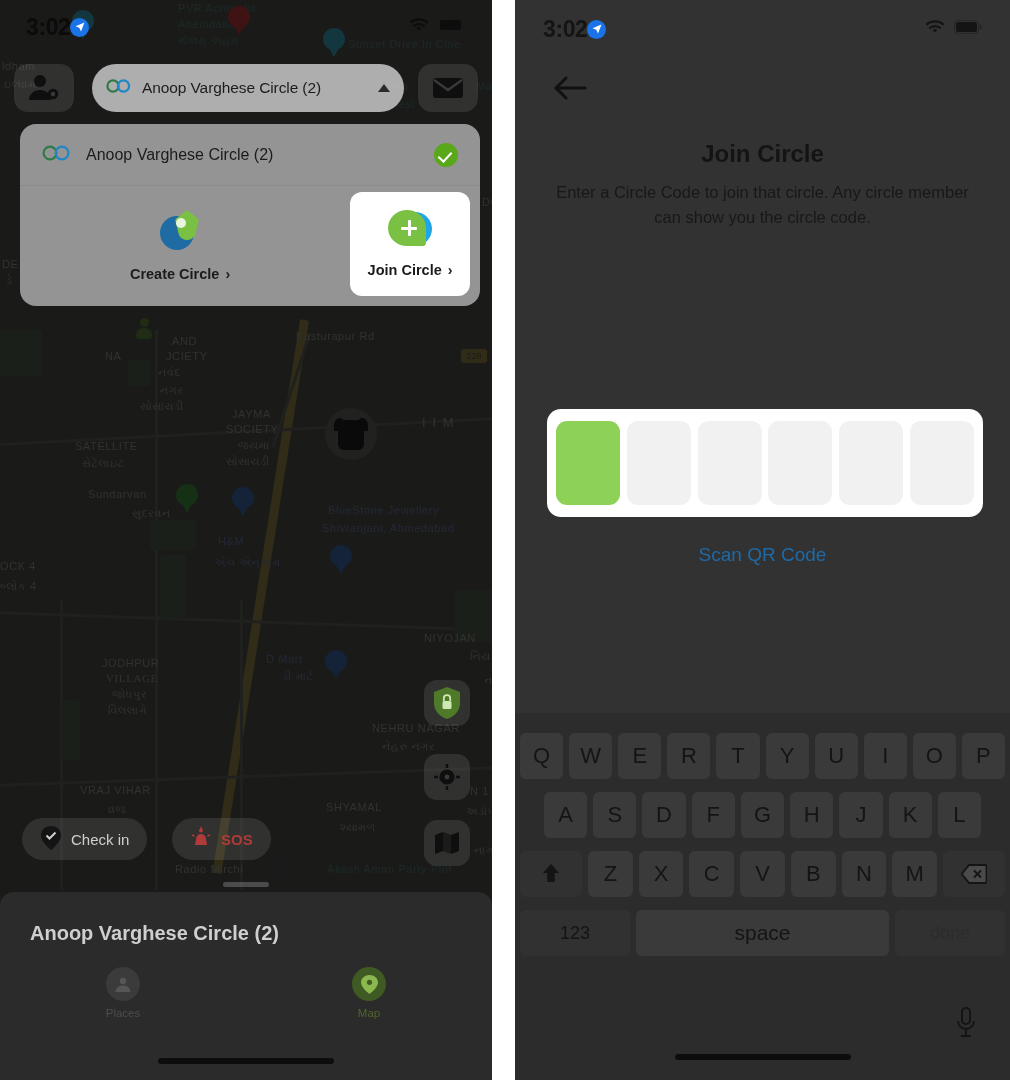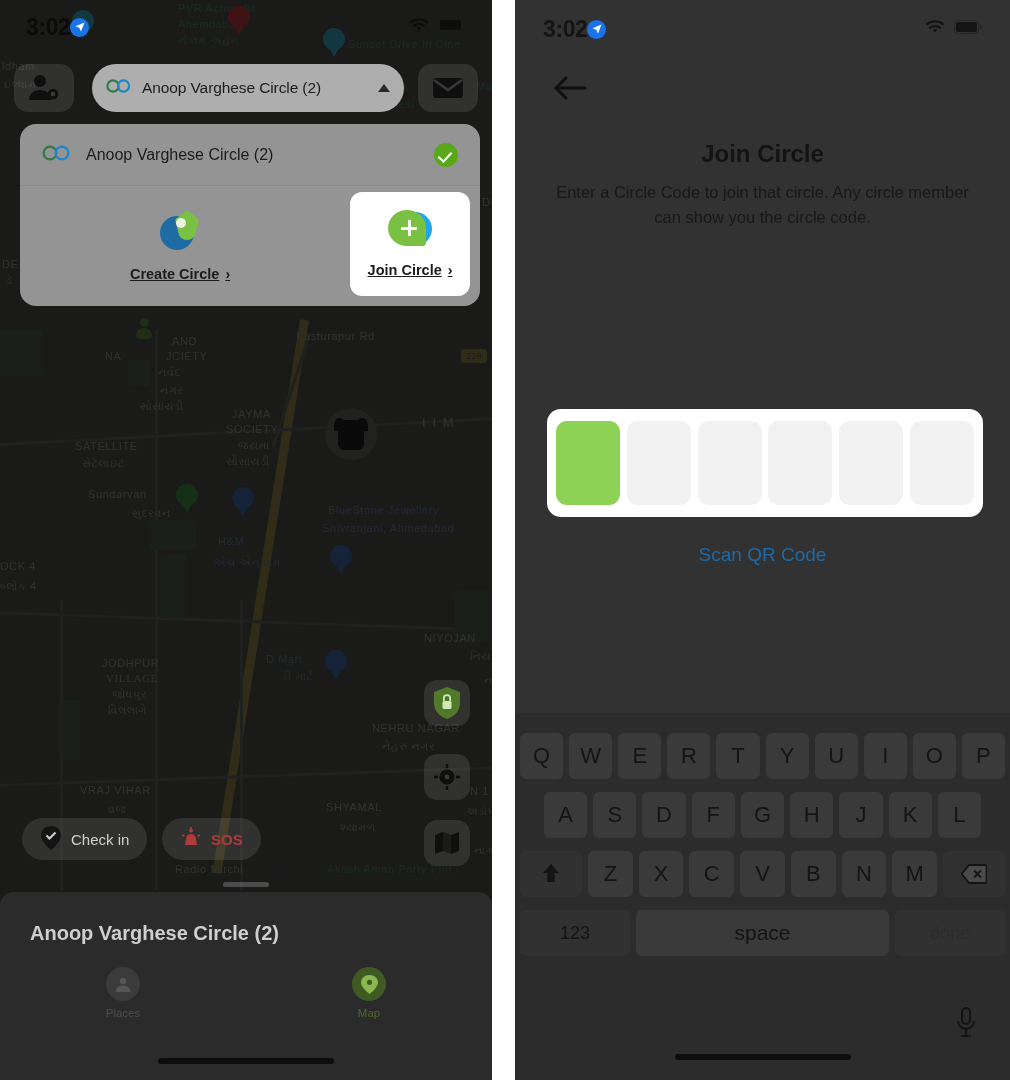--- a/index.html
+++ b/index.html
@@ -126,21 +126,21 @@
     flex: 1; display: flex; flex-direction: column;
     align-items: center; justify-content: center; gap: 12px;
     position: relative;
   }
   .act.highlight {
     background: #ffffff; border-radius: 12px;
     margin: 6px 10px 10px 10px; flex: 0 0 120px;
   }
   .act .act-label {
     font-size: 14.5px; font-weight: 700; color: #1b1b1b;
-    display: flex; align-items: center; gap: 6px; text-decoration: underline;
+    display: flex; align-items: center; gap: 6px;
   }
   .act .chev { font-size: 14px; font-weight: 700; }
 
   
   .ico-create { position: relative; width: 44px; height: 44px; }
   .ico-create .globe {
     position: absolute; left: 2px; top: 6px; width: 34px; height: 34px;
     border-radius: 50%; background: #1e6ca3;
   }
   .ico-create .leaf {
@@ -528,21 +528,21 @@
 
     <div class="pill-btn" style="left:22px;top:818px;">
       <span>
         <svg width="22" height="24" viewBox="0 0 22 24" fill="#141414">
           <path d="M11 0C5 0 1 4.2 1 9.4 1 16 11 24 11 24s10-8 10-14.6C21 4.2 17 0 11 0z"></path>
           <path d="M6.5 9.5l3 3 6-6" stroke="#cfcfcf" stroke-width="2" fill="none"></path>
         </svg>
       </span>
       <span>Check in</span>
     </div>
-    <div class="pill-btn sos" style="left:162px;top:818px;justify-content:space-between;">
+    <div class="pill-btn sos" style="left:172px;top:818px;justify-content:space-between;">
       <span>
         <svg width="22" height="22" viewBox="0 0 22 22" fill="#b03a3a">
           <path d="M5 18h12l-1-6a5 5 0 00-10 0z"></path>
           <circle cx="11" cy="3.4" r="2"></circle>
           <path d="M2 8l2.4 1M20 8l-2.4 1M11 0v2" stroke="#b03a3a" stroke-width="1.6"></path>
         </svg>
       </span>
       <span>SOS</span>
     </div>
 

